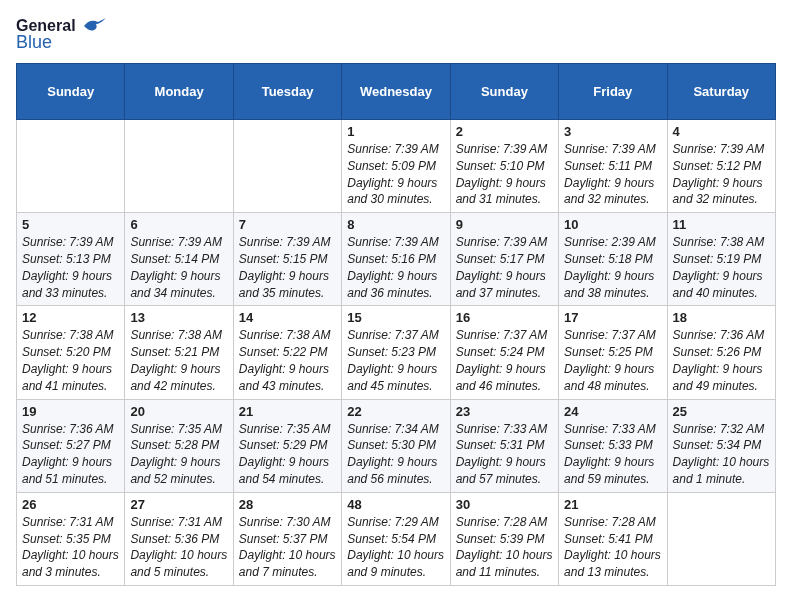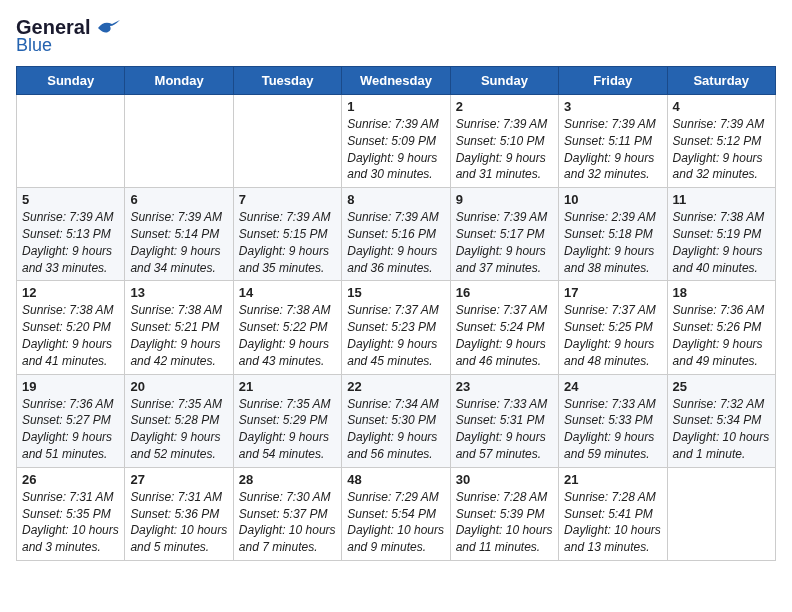--- a/index.html
+++ b/index.html
@@ -43,21 +43,21 @@
     .calendar {
       width: 100%;
       border-collapse: collapse;
       margin-top: 10px;
     }
     .calendar th {
       background: #2563b0;
       color: #fff;
       font-size: 13px;
       font-weight: bold;
-      padding: 6px 4px;
+      padding: 20px 4px;
       text-align: center;
       border: 1px solid #1a4a8a;
     }
     .calendar td {
       border: 1px solid #ccc;
       vertical-align: top;
       padding: 4px 5px;
       width: 108px;
       min-height: 80px;
       background: #fff;
@@ -82,21 +82,21 @@
     .empty-cell {
       background: #f9f9f9;
     }
   </style>
 </head>
 <body>
 
 <div class="header">
   <div class="logo">
     <div class="logo-row">
-      <span style="font-size:20px;font-weight:bold;color:#1a1a2e;">General</span>
+      <span style="font-size:16px;font-weight:bold;color:#1a1a2e;">General</span>
       <svg width="28" height="20" viewBox="0 0 28 20">
         <path d="M4,10 Q10,2 18,6 Q22,4 26,2 Q20,8 16,8 Q18,12 14,14 Q10,16 4,10Z" fill="#2563b0"></path>
       </svg>
     </div>
     <span style="font-size:18px;font-weight:normal;color:#2563b0;margin-top:-4px;">Blue</span>
   </div>
   <div class="title-block">
     <div class="month-title"></div>
     <div class="subtitle"></div>
   </div>

